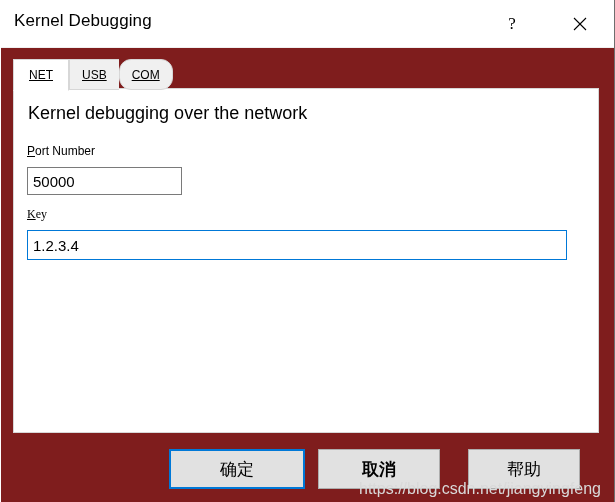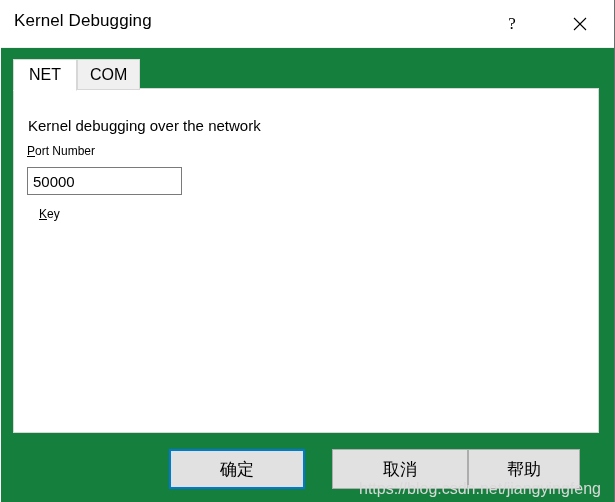--- a/index.html
+++ b/index.html
@@ -10,21 +10,21 @@
   body {
     font-family: "Liberation Sans", sans-serif;
     -webkit-font-smoothing: antialiased;
   }
 
   #window {
     position: relative;
     width: 615px;
     height: 502px;
     box-sizing: border-box;
-    background: #15803d;
+    background: #7f1d1d;
     border-right: 1px solid #6e6e6e;
     border-left: 1px solid #ffffff;
     overflow: hidden;
   }
 
   
   #titlebar {
     position: absolute;
     left: 0; top: 0;
     width: 613px;
@@ -73,29 +73,30 @@
     display: flex;
     align-items: flex-end;
     z-index: 3;
   }
   .tab {
     height: 31px;
     box-sizing: border-box;
     padding: 0 12px;
     display: flex;
     align-items: center;
-    font-size: 16px;
+    font-size: 12px;
     color: #000000;
     background: #f0f0f0;
     border: 1px solid #d7d7d7;
     border-right: none;
     cursor: default;
     white-space: nowrap;
-  }
-  .tab:last-child { border-right: 1px solid #d7d7d7; }
+    text-decoration: underline;
+  }
+  .tab:last-child { border-right: 1px solid #d7d7d7; border-radius: 12px; }
   .tab.active {
     background: #ffffff;
     border: 1px solid #d7d7d7;
     border-bottom: 1px solid #ffffff;
     height: 32px;
     margin-bottom: -1px;
     padding: 0 15px;
     z-index: 4;
     position: relative;
   }
@@ -109,37 +110,37 @@
     height: 345px;
     box-sizing: border-box;
     background: #ffffff;
     border: 1px solid #d7d7d7;
     z-index: 1;
   }
 
   #panel-desc {
     position: absolute;
     left: 14px;
-    top: 28px;
-    font-size: 15px;
+    top: 14px;
+    font-size: 18px;
     color: #000000;
     white-space: nowrap;
   }
 
   .field-label {
     position: absolute;
     font-size: 12px;
     color: #000000;
     white-space: nowrap;
   }
   .field-label .accel {
     text-decoration: underline;
   }
   #port-label { left: 13px; top: 55px; }
-  #key-label  { left: 25px; top: 118px; }
+  #key-label  { left: 13px; top: 118px; font-family: Liberation Serif, serif; }
 
   .textbox {
     position: absolute;
     box-sizing: border-box;
     background: #ffffff;
     font-family: "Liberation Sans", sans-serif;
     font-size: 15px;
     color: #000000;
     padding: 4px 5px;
     outline: none;
@@ -173,21 +174,21 @@
     cursor: default;
     display: flex;
     align-items: center;
     justify-content: center;
     text-align: right;
   }
   .dlg-btn.default {
     border: 2px solid #0078d7;
   }
   #ok-button     { left: 168px; top: 449px; width: 136px; }
-  #cancel-button { left: 331px; top: 449px; width: 136px; }
+  #cancel-button { left: 317px; top: 449px; width: 122px; font-weight: bold; }
   #help-button   { left: 467px; top: 449px; width: 112px; }
 
   
   #watermark {
     position: absolute;
     left: 358px;
     top: 480px;
     font-size: 16px;
     color: #d9d9d9;
     letter-spacing: 0px;
@@ -215,34 +216,38 @@
         <line x1="13" y1="1" x2="1" y2="13" stroke="#000" stroke-width="1.1"></line>
       </svg>
     </button>
   </div>
 
   <div id="tabstrip">
     <div class="tab active">
         <span>NET</span>
       </div>
     <div class="tab">
+        <span>USB</span>
+      </div>
+    <div class="tab">
         <span>COM</span>
       </div>
   </div>
 
   <div id="panel">
 
     <div id="panel-desc">Kernel debugging over the network</div>
 
     <div class="field-label" id="port-label"><span class="accel">P</span><span>ort Number</span></div>
 
     <input class="textbox" id="port-input" type="text" value="50000" style="">
 
     <div class="field-label" id="key-label"><span class="accel">K</span><span>ey</span></div>
 
+    <input class="textbox" id="key-input" type="text" value="1.2.3.4" style="">
   </div>
 
   <button class="dlg-btn default" id="ok-button">
     <span>确定</span>
   </button>
   <button class="dlg-btn" id="cancel-button">
     <span>取消</span>
   </button>
   <button class="dlg-btn" id="help-button">
     <span>帮助</span>

